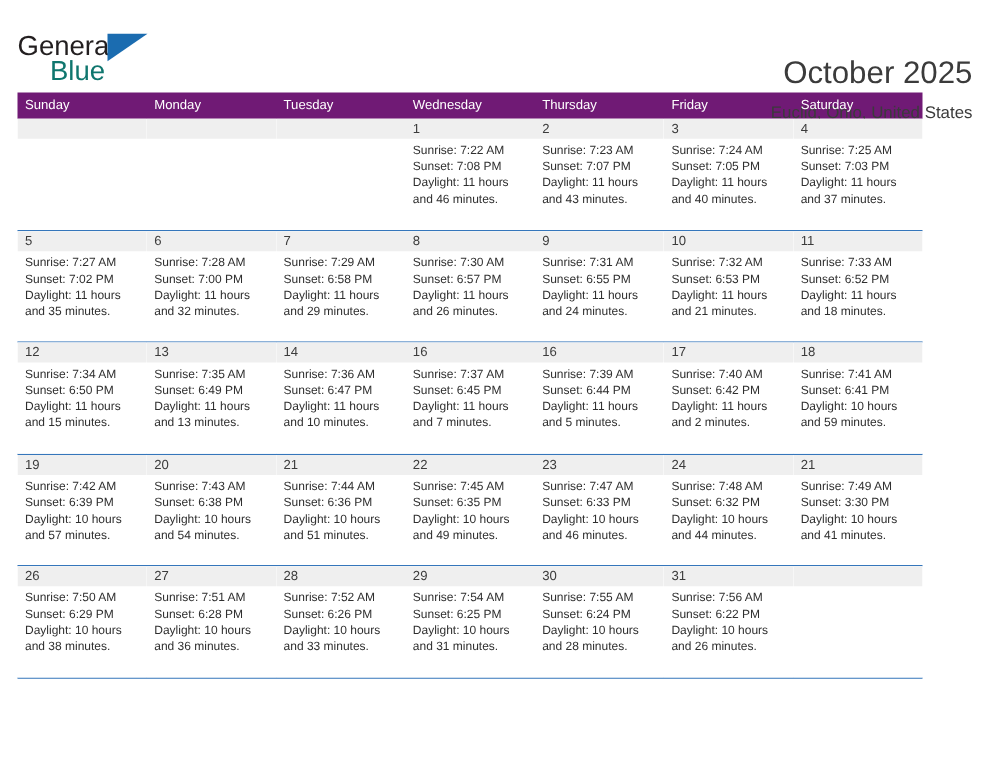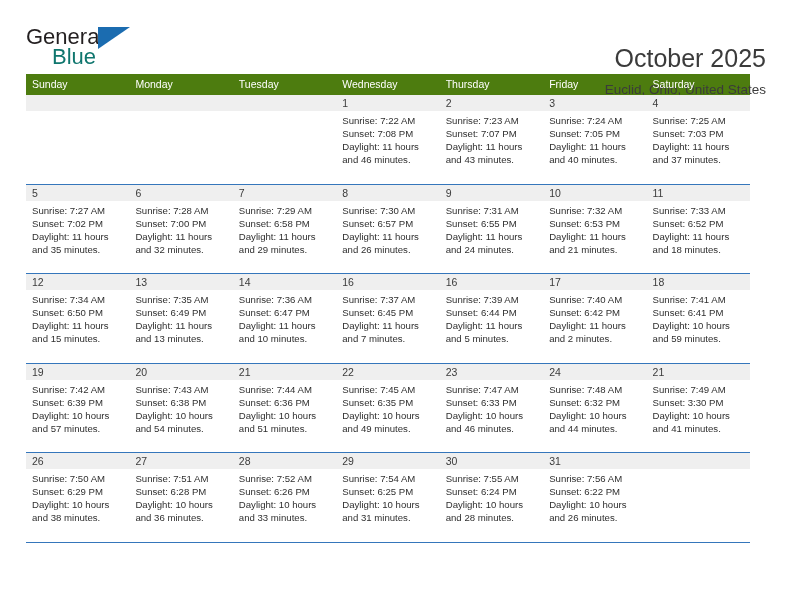--- a/index.html
+++ b/index.html
@@ -5,21 +5,21 @@
   * { box-sizing: border-box; margin: 0; padding: 0; }
   html, body {
     width: 792px; height: 612px;
     background: #ffffff;
     font-family: "Liberation Sans", sans-serif;
     -webkit-font-smoothing: antialiased;
   }
   #page {
     width: 792px; height: 612px;
     position: relative;
-    padding: 0 26px;
+    padding: 0 14px;
   }
 
   
   .topbar {
     display: flex;
     align-items: flex-start;
     justify-content: space-between;
     padding-top: 26px;
     height: 74px;
   }
@@ -62,21 +62,21 @@
     font-size: 13.5px;
     color: #3b3b3b;
     margin-top: 9px;
   }
 
   
   .calendar { width: 724px; }
   .weekhead {
     display: grid;
     grid-template-columns: repeat(7, 1fr);
-    background: #4d7c0f;
+    background: #701a75;
     height: 21px;
   }
   .weekhead div {
     color: #ffffff;
     font-size: 10.5px;
     line-height: 21px;
     padding-left: 6px;
     white-space: nowrap;
   }
   .weekrow {

